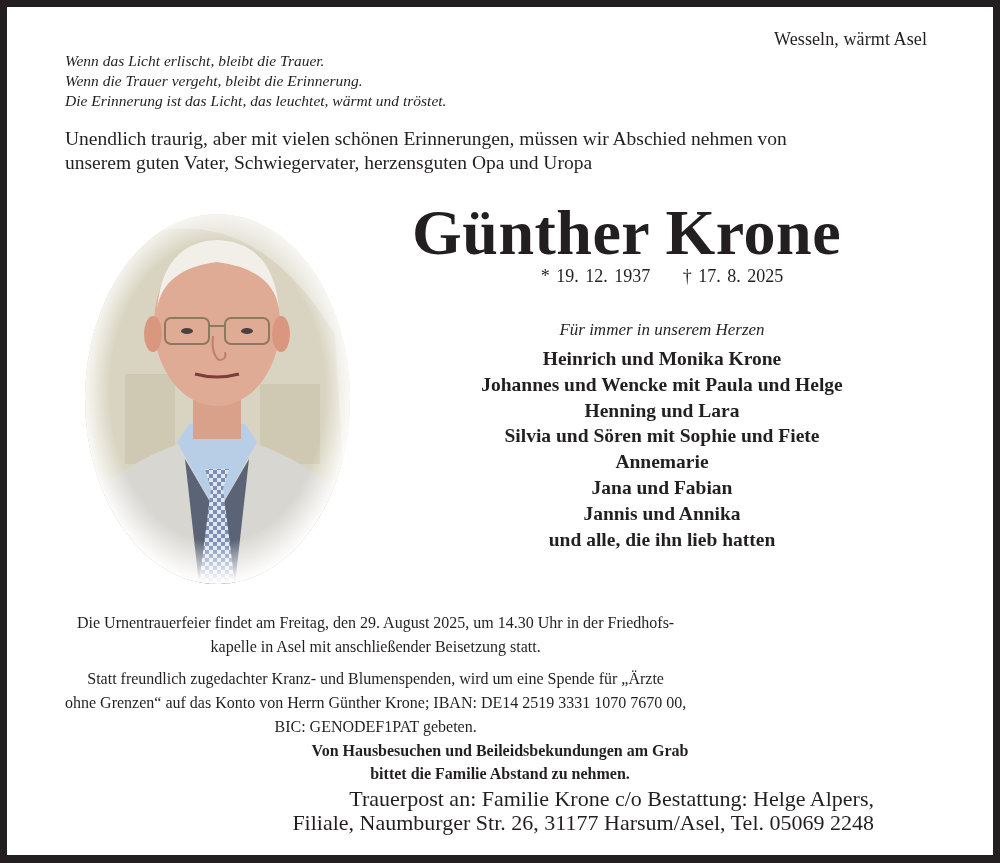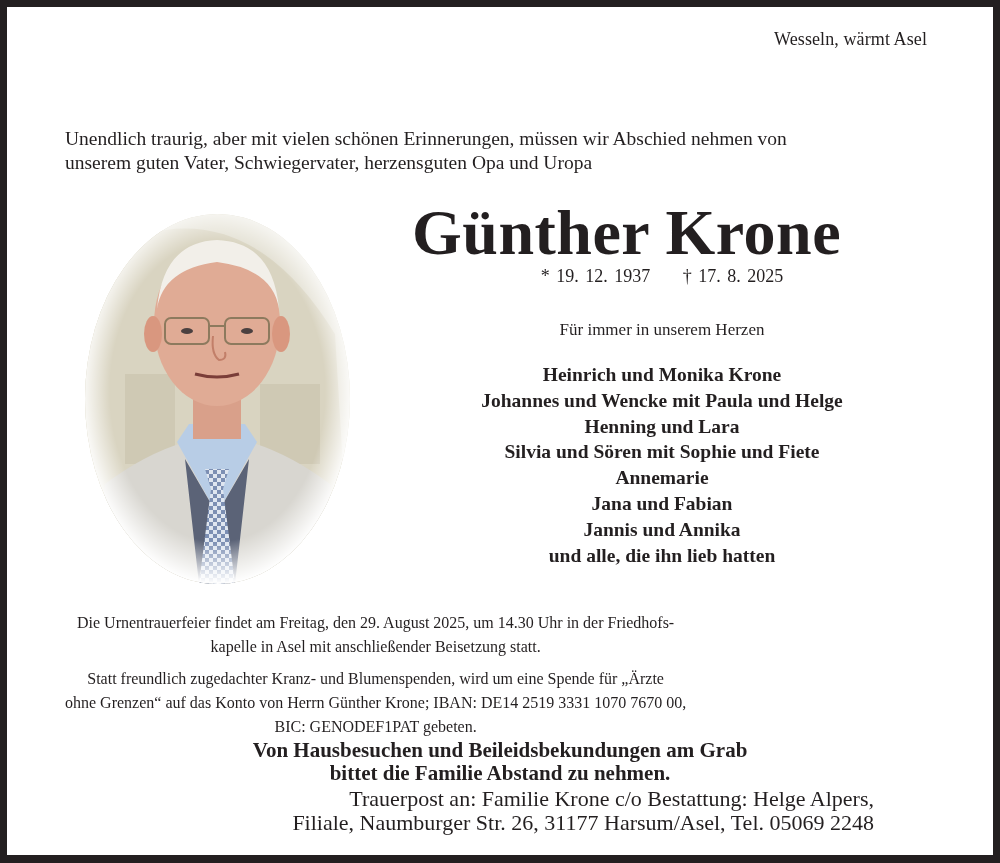--- a/index.html
+++ b/index.html
@@ -66,21 +66,22 @@
     .dates span { display: inline-block; }
     .dates .birth { margin-right: 26px; }
     .family {
       left: 405px; top: 311px;
       width: 500px; text-align: center;
       font-family: "Liberation Serif", serif;
     }
     .family .lead {
       font-size: 17px;
       line-height: 24px;
-      margin-bottom: 20px;
+      margin-bottom: 4px;
+      font-style: italic;
     }
     .family .member {
       font-weight: bold;
       font-size: 19.5px;
       line-height: 25.8px;
       white-space: nowrap;
     }
     .service {
       left: 58px; top: 600px;
       font-family: Liberation Serif, serif;
@@ -88,38 +89,43 @@
       line-height: 24px;
       text-align: center;
     }
     .service p { margin: 0 0 4px 0; }
     .service div { white-space: nowrap; }
     .notice {
       left: 0; top: 732px; width: 986px;
       text-align: center;
       font-family: "Liberation Serif", serif;
       font-weight: bold;
-      font-size: 21px;
+      font-size: 16px;
       line-height: 23px;
     }
     .mail {
       left: 0; top: 780px; width: 867px;
       text-align: right;
       font-family: "Liberation Serif", serif;
       font-size: 22px;
       line-height: 24px;
     }
   </style>
 </head>
 <body>
 
 <div class="card">
 
   <div class="abs location">Wesseln, wärmt Asel</div>
 
+  <div class="abs poem">
+    <div>Wenn das Licht erlischt, bleibt die Trauer.</div>
+    <div>Wenn die Trauer vergeht, bleibt die Erinnerung.</div>
+    <div>Die Erinnerung ist das Licht, das leuchtet, wärmt und tröstet.</div>
+  </div>
 
   <div class="abs intro">
     <div>Unendlich traurig, aber mit vielen schönen Erinnerungen, müssen wir Abschied nehmen von</div>
     <div>unserem guten Vater, Schwiegervater, herzensguten Opa und Uropa</div>
   </div>
 
   <div class="abs portrait" title="Portrait photo of elderly man with glasses, light suit jacket, blue shirt and checked tie">
     <svg viewBox="0 0 265 370" xmlns="http://www.w3.org/2000/svg">
       <defs>
         <radialGradient id="fade" cx="50%" cy="48%" r="52%">

